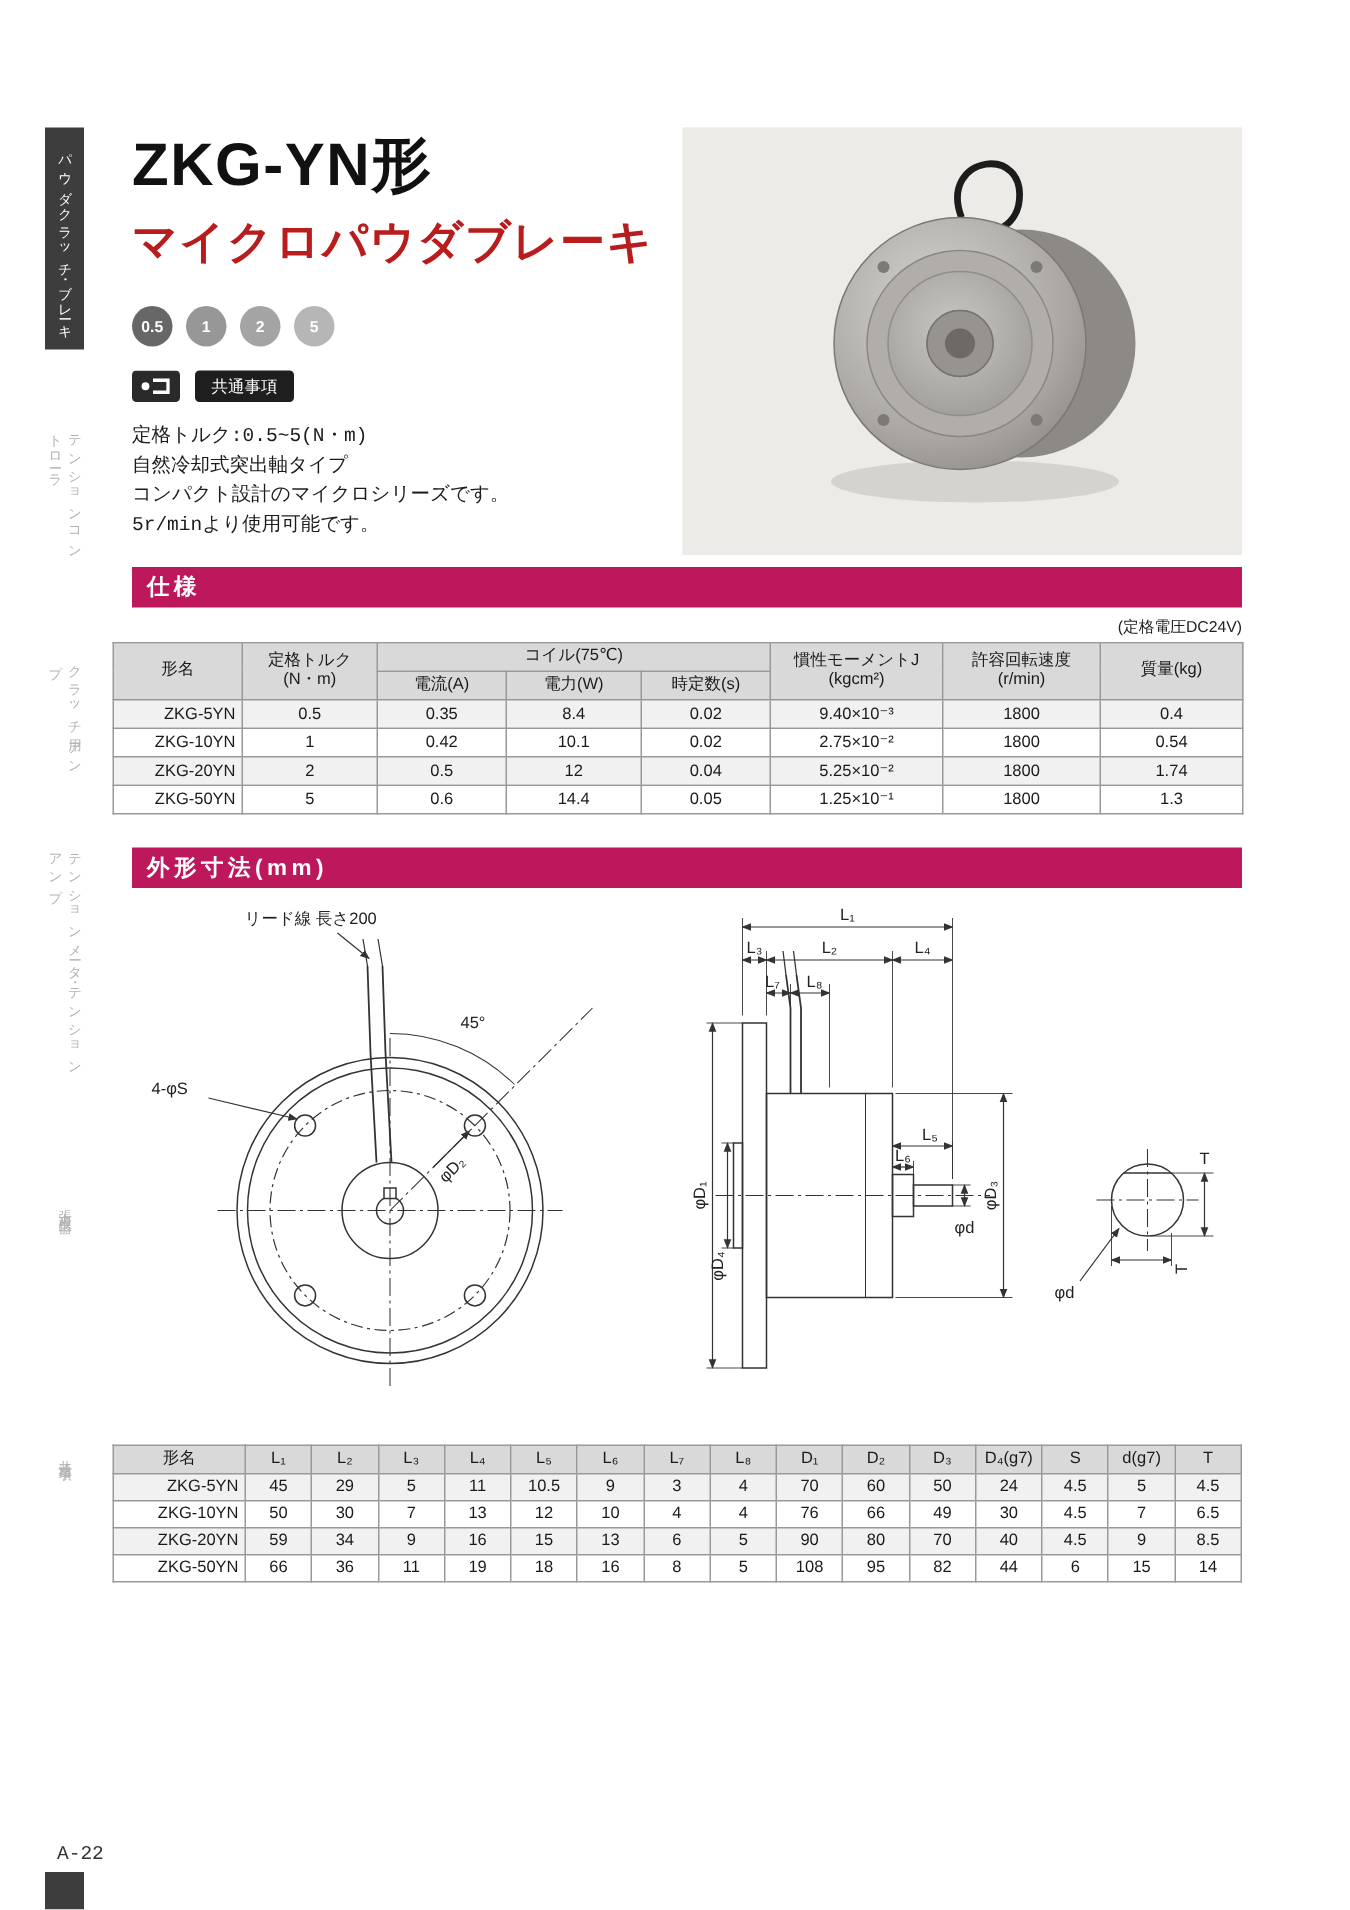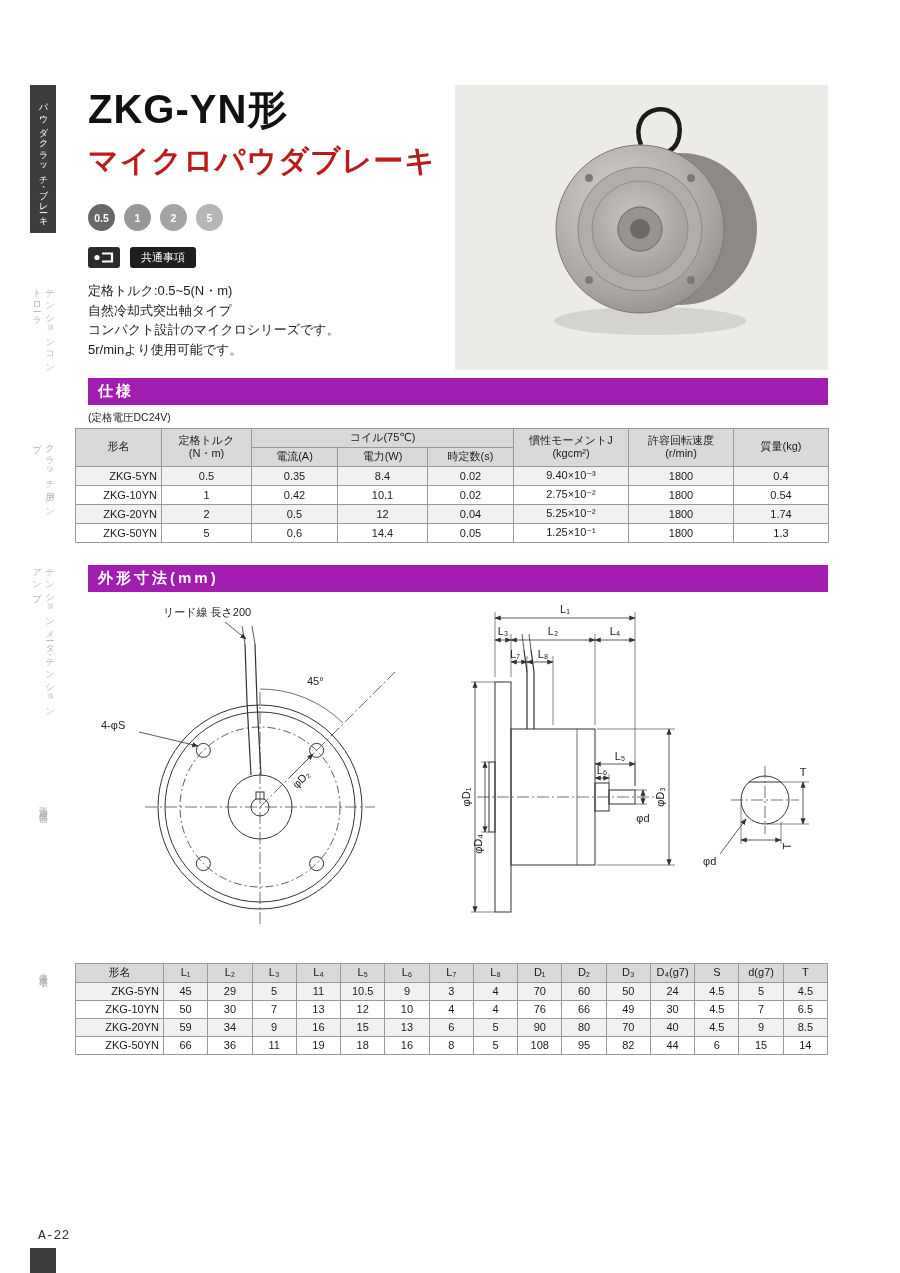--- a/index.html
+++ b/index.html
@@ -40,33 +40,33 @@
   .badge.b0 { background:#676767; }
   .badge.b1 { background:#979797; }
   .badge.b2 { background:#a4a4a4; }
   .badge.b3 { background:#b6b6b6; }
   .cool-row { display:flex; align-items:center; gap:10px; margin-top:16px; }
   .cool-icon { width:32px; height:21px; display:block; }
   .cool-label {
     background:#1e1e1e; color:#fff; font-size:11px; padding:3px 11px; border-radius:3px;
   }
   .desc { margin-top:13px; font-size:13px; line-height:1.5; color:#1b1b1b; }
-  .desc p { margin:0; }
+  .desc p { margin:0;font-family:Liberation Mono, monospace; }
 
   .prod-photo { position:absolute; left:455px; top:85px; width:373px; height:285px; background:#ecebe8; }
 
   
   .sec-bar {
-    position:absolute; left:88px; width:740px; height:27px; background:#a21caf;
+    position:absolute; left:88px; width:740px; height:27px; background:#be185d;
     color:#fff; font-size:15px; font-weight:bold; letter-spacing:3px;
     display:flex; align-items:center; padding-left:10px;
   }
   .sec-bar.spec { top:378px; }
   .sec-bar.dims { top:565px; }
-  .volt-note { position:absolute; left:88px; top:411px; width:740px; text-align:left; font-size:10.5px; color:#222; }
+  .volt-note { position:absolute; left:88px; top:411px; width:740px; text-align:right; font-size:10.5px; color:#222; }
 
   
   table { border-collapse:collapse; table-layout:fixed; font-size:11px; }
   th, td { border:1px solid #999; }
   th { background:#d9d9d9; font-weight:normal; padding:2px 2px; white-space:pre-line; line-height:1.25; text-align:center; }
   td { padding:2.5px 4px; text-align:center; background:#fff; }
   tbody tr:nth-child(odd) td { background:#f1f1f1; }
   td.model { text-align:right; padding-left:6px; }
 
   .spec-table { position:absolute; left:75px; top:428px; width:753px; }

